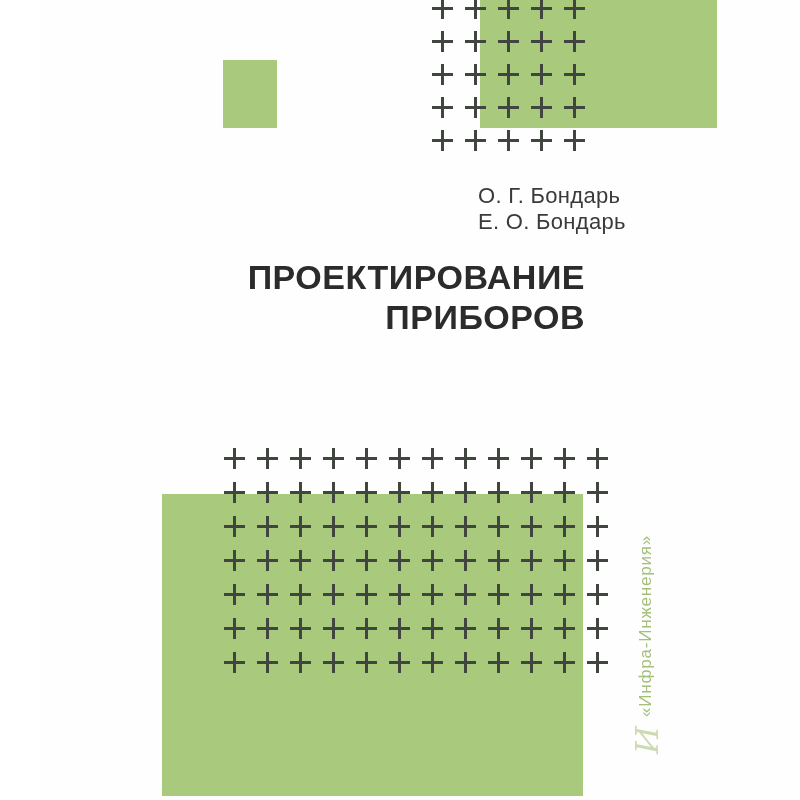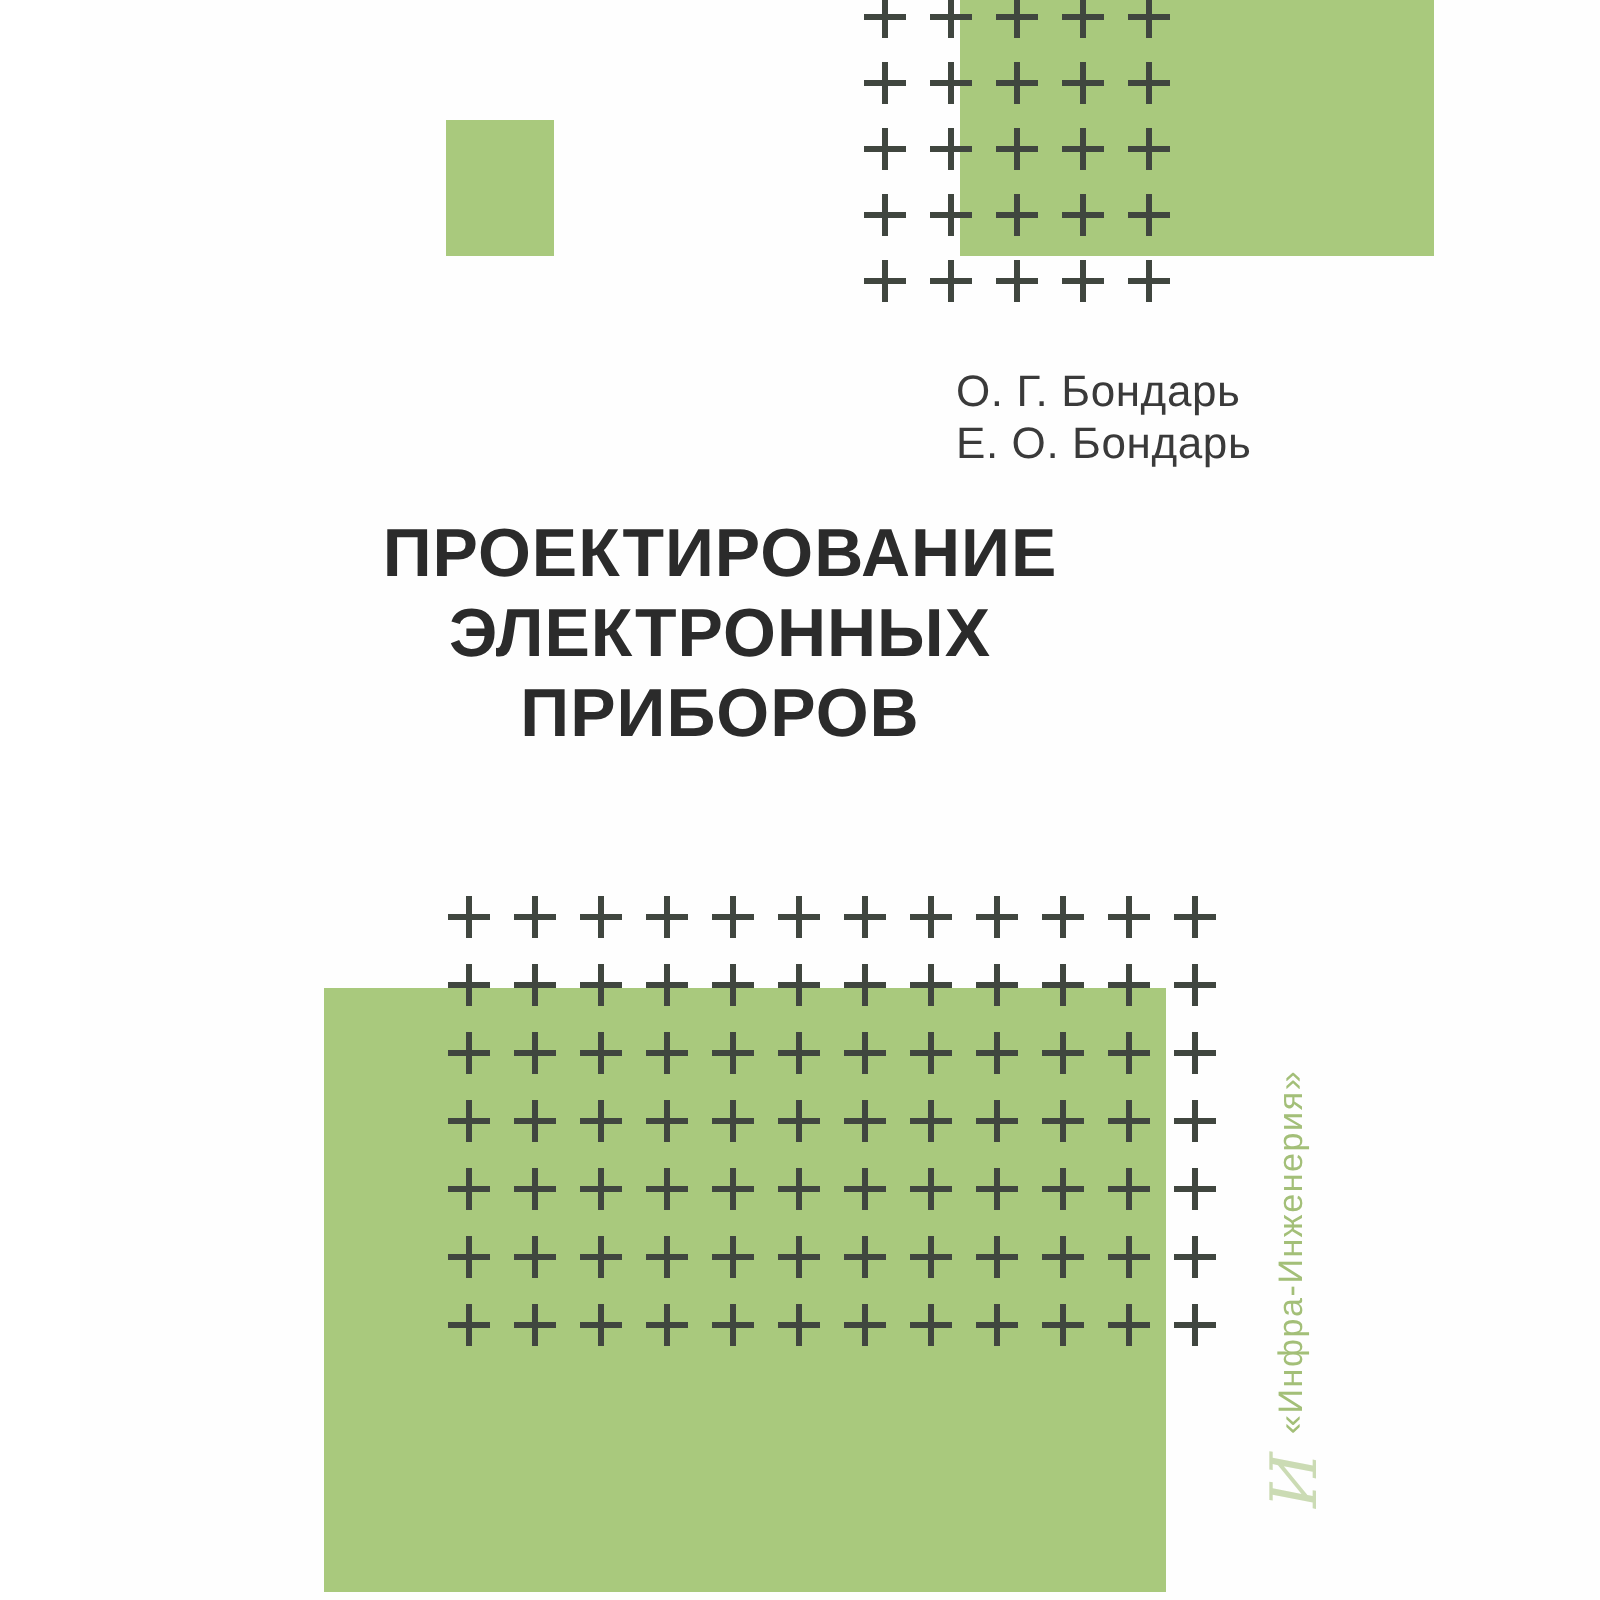--- a/index.html
+++ b/index.html
@@ -65,21 +65,21 @@
     color: var(--author-text, #3a3a3a);
     letter-spacing: 0.3px;
     white-space: nowrap;
   }
 
   #title {
     position: absolute;
     left: 95px;
     top: 257px;
     width: 450px;
-    text-align: center;
+    text-align: right;
     font-size: 34px;
     line-height: 40px;
     font-weight: bold;
     color: var(--title-text, #2b2b2b);
     letter-spacing: 0.5px;
   }
 
   #publisher-name {
     position: absolute;
     left: 523px;
@@ -453,21 +453,20 @@
       </span>
     </div>
 
   <div id="authors">
     <div>О. Г. Бондарь</div>
     <div>Е. О. Бондарь</div>
   </div>
 
   <div id="title">
     <div>ПРОЕКТИРОВАНИЕ</div>
-    <div>ЭЛЕКТРОННЫХ</div>
     <div>ПРИБОРОВ</div>
   </div>
 
   <div id="publisher-name">«Инфра-Инженерия»</div>
 
   <div id="publisher-monogram">И</div>
 
 </div>
 
 </body></html>

